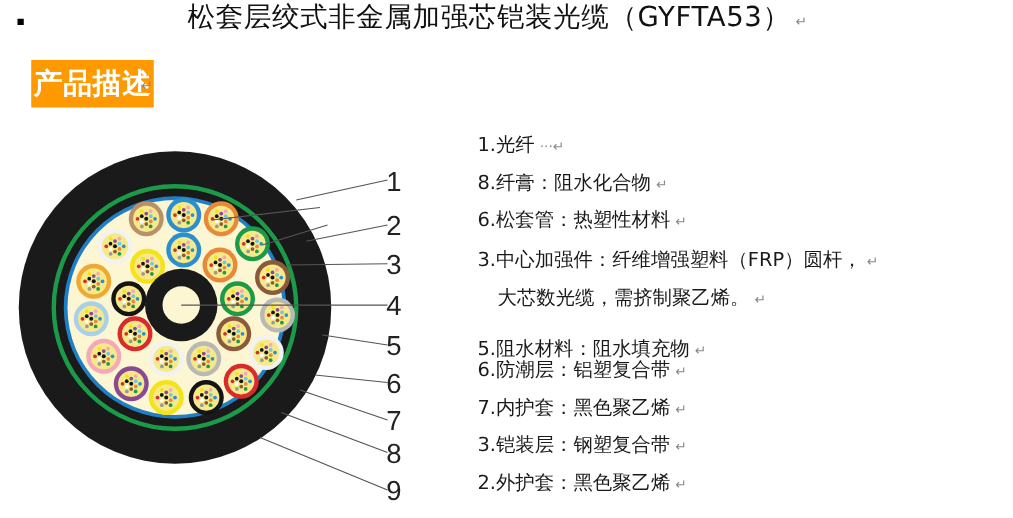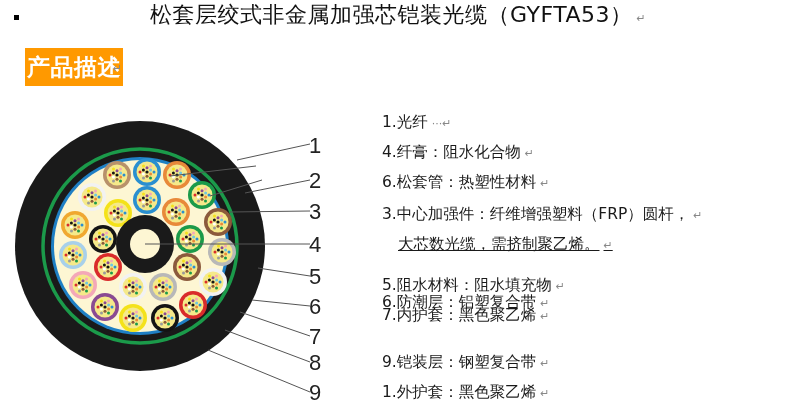--- a/index.html
+++ b/index.html
@@ -8,22 +8,22 @@
   .bullet { position:absolute; left:14px; top:15px; width:5px; height:5px; background:#000; }
   .title { position:absolute; left:150px; top:0; font-size:22px; letter-spacing:0.5px;
            line-height:30px; color:#111; white-space:nowrap; }
   .title .mark, .para-mark { color:#888; font-size:11px; margin-left:4px; }
   .badge { position:absolute; left:25px; top:48px; height:38px; padding:0 2px;
            background:#ff9900; color:#fff; font-weight:bold; font-size:23px; line-height:38px;
            letter-spacing:0.5px; }
   .badge-mark { position:absolute; left:113px; top:62px; color:#888; font-size:11px; }
   .diagram { position:absolute; left:0; top:100px; width:360px; height:314px; }
   .legend { position:absolute; left:382px; top:104px; width:420px; }
-  .legend .row { position:absolute; left:0; font-size:15.5px; line-height:30px; white-space:nowrap; color:#1a1a1a; }
-  .legend .row.indent { left:16px;text-decoration:underline; }
+  .legend .row { position:absolute; left:0; font-size:15.5px; line-height:18px; white-space:nowrap; color:#1a1a1a; }
+  .legend .row.indent { left:16px; }
 </style>
 </head>
 <body>
 
 <div class="bullet"></div>
 
 <div class="title">
   <span>松套层绞式非金属加强芯铠装光缆（GYFTA53）</span><span class="mark">↵</span>
 </div>
 
@@ -477,22 +477,22 @@
         <text x="309" y="214" font-size="22" font-family="&quot;Liberation Sans&quot;, sans-serif" fill="#222">6</text>
         <text x="309" y="244" font-size="22" font-family="&quot;Liberation Sans&quot;, sans-serif" fill="#222">7</text>
         <text x="309" y="270" font-size="22" font-family="&quot;Liberation Sans&quot;, sans-serif" fill="#222">8</text>
         <text x="309" y="300" font-size="22" font-family="&quot;Liberation Sans&quot;, sans-serif" fill="#222">9</text>
       </g>
   </svg>
 </div>
 
 <div class="legend">
   <div class="row" style="top:3px"><span>1.光纤</span><span class="para-mark">···↵</span></div>
-  <div class="row" style="top:33px"><span>4.纤膏：阻水化合物</span><span class="para-mark">↵</span></div>
+  <div class="row" style="top:33px"><span>8.纤膏：阻水化合物</span><span class="para-mark">↵</span></div>
   <div class="row" style="top:63px"><span>6.松套管：热塑性材料</span><span class="para-mark">↵</span></div>
   <div class="row" style="top:95px"><span>3.中心加强件：纤维增强塑料（FRP）圆杆，</span><span class="para-mark">↵</span></div>
   <div class="row indent" style="top:125px"><span>大芯数光缆，需挤制聚乙烯。</span><span class="para-mark">↵</span></div>
   <div class="row" style="top:166px"><span>5.阻水材料：阻水填充物</span><span class="para-mark">↵</span></div>
   <div class="row" style="top:183px"><span>6.防潮层：铝塑复合带</span><span class="para-mark">↵</span></div>
-  <div class="row" style="top:196px"><span>7.内护套：黑色聚乙烯</span><span class="para-mark">↵</span></div>
-  <div class="row" style="top:243px"><span>9.铠装层：钢塑复合带</span><span class="para-mark">↵</span></div>
-  <div class="row" style="top:273px"><span>1.外护套：黑色聚乙烯</span><span class="para-mark">↵</span></div>
+  <div class="row" style="top:213px"><span>7.内护套：黑色聚乙烯</span><span class="para-mark">↵</span></div>
+  <div class="row" style="top:243px"><span>3.铠装层：钢塑复合带</span><span class="para-mark">↵</span></div>
+  <div class="row" style="top:273px"><span>2.外护套：黑色聚乙烯</span><span class="para-mark">↵</span></div>
 </div>
 
 </body></html>

